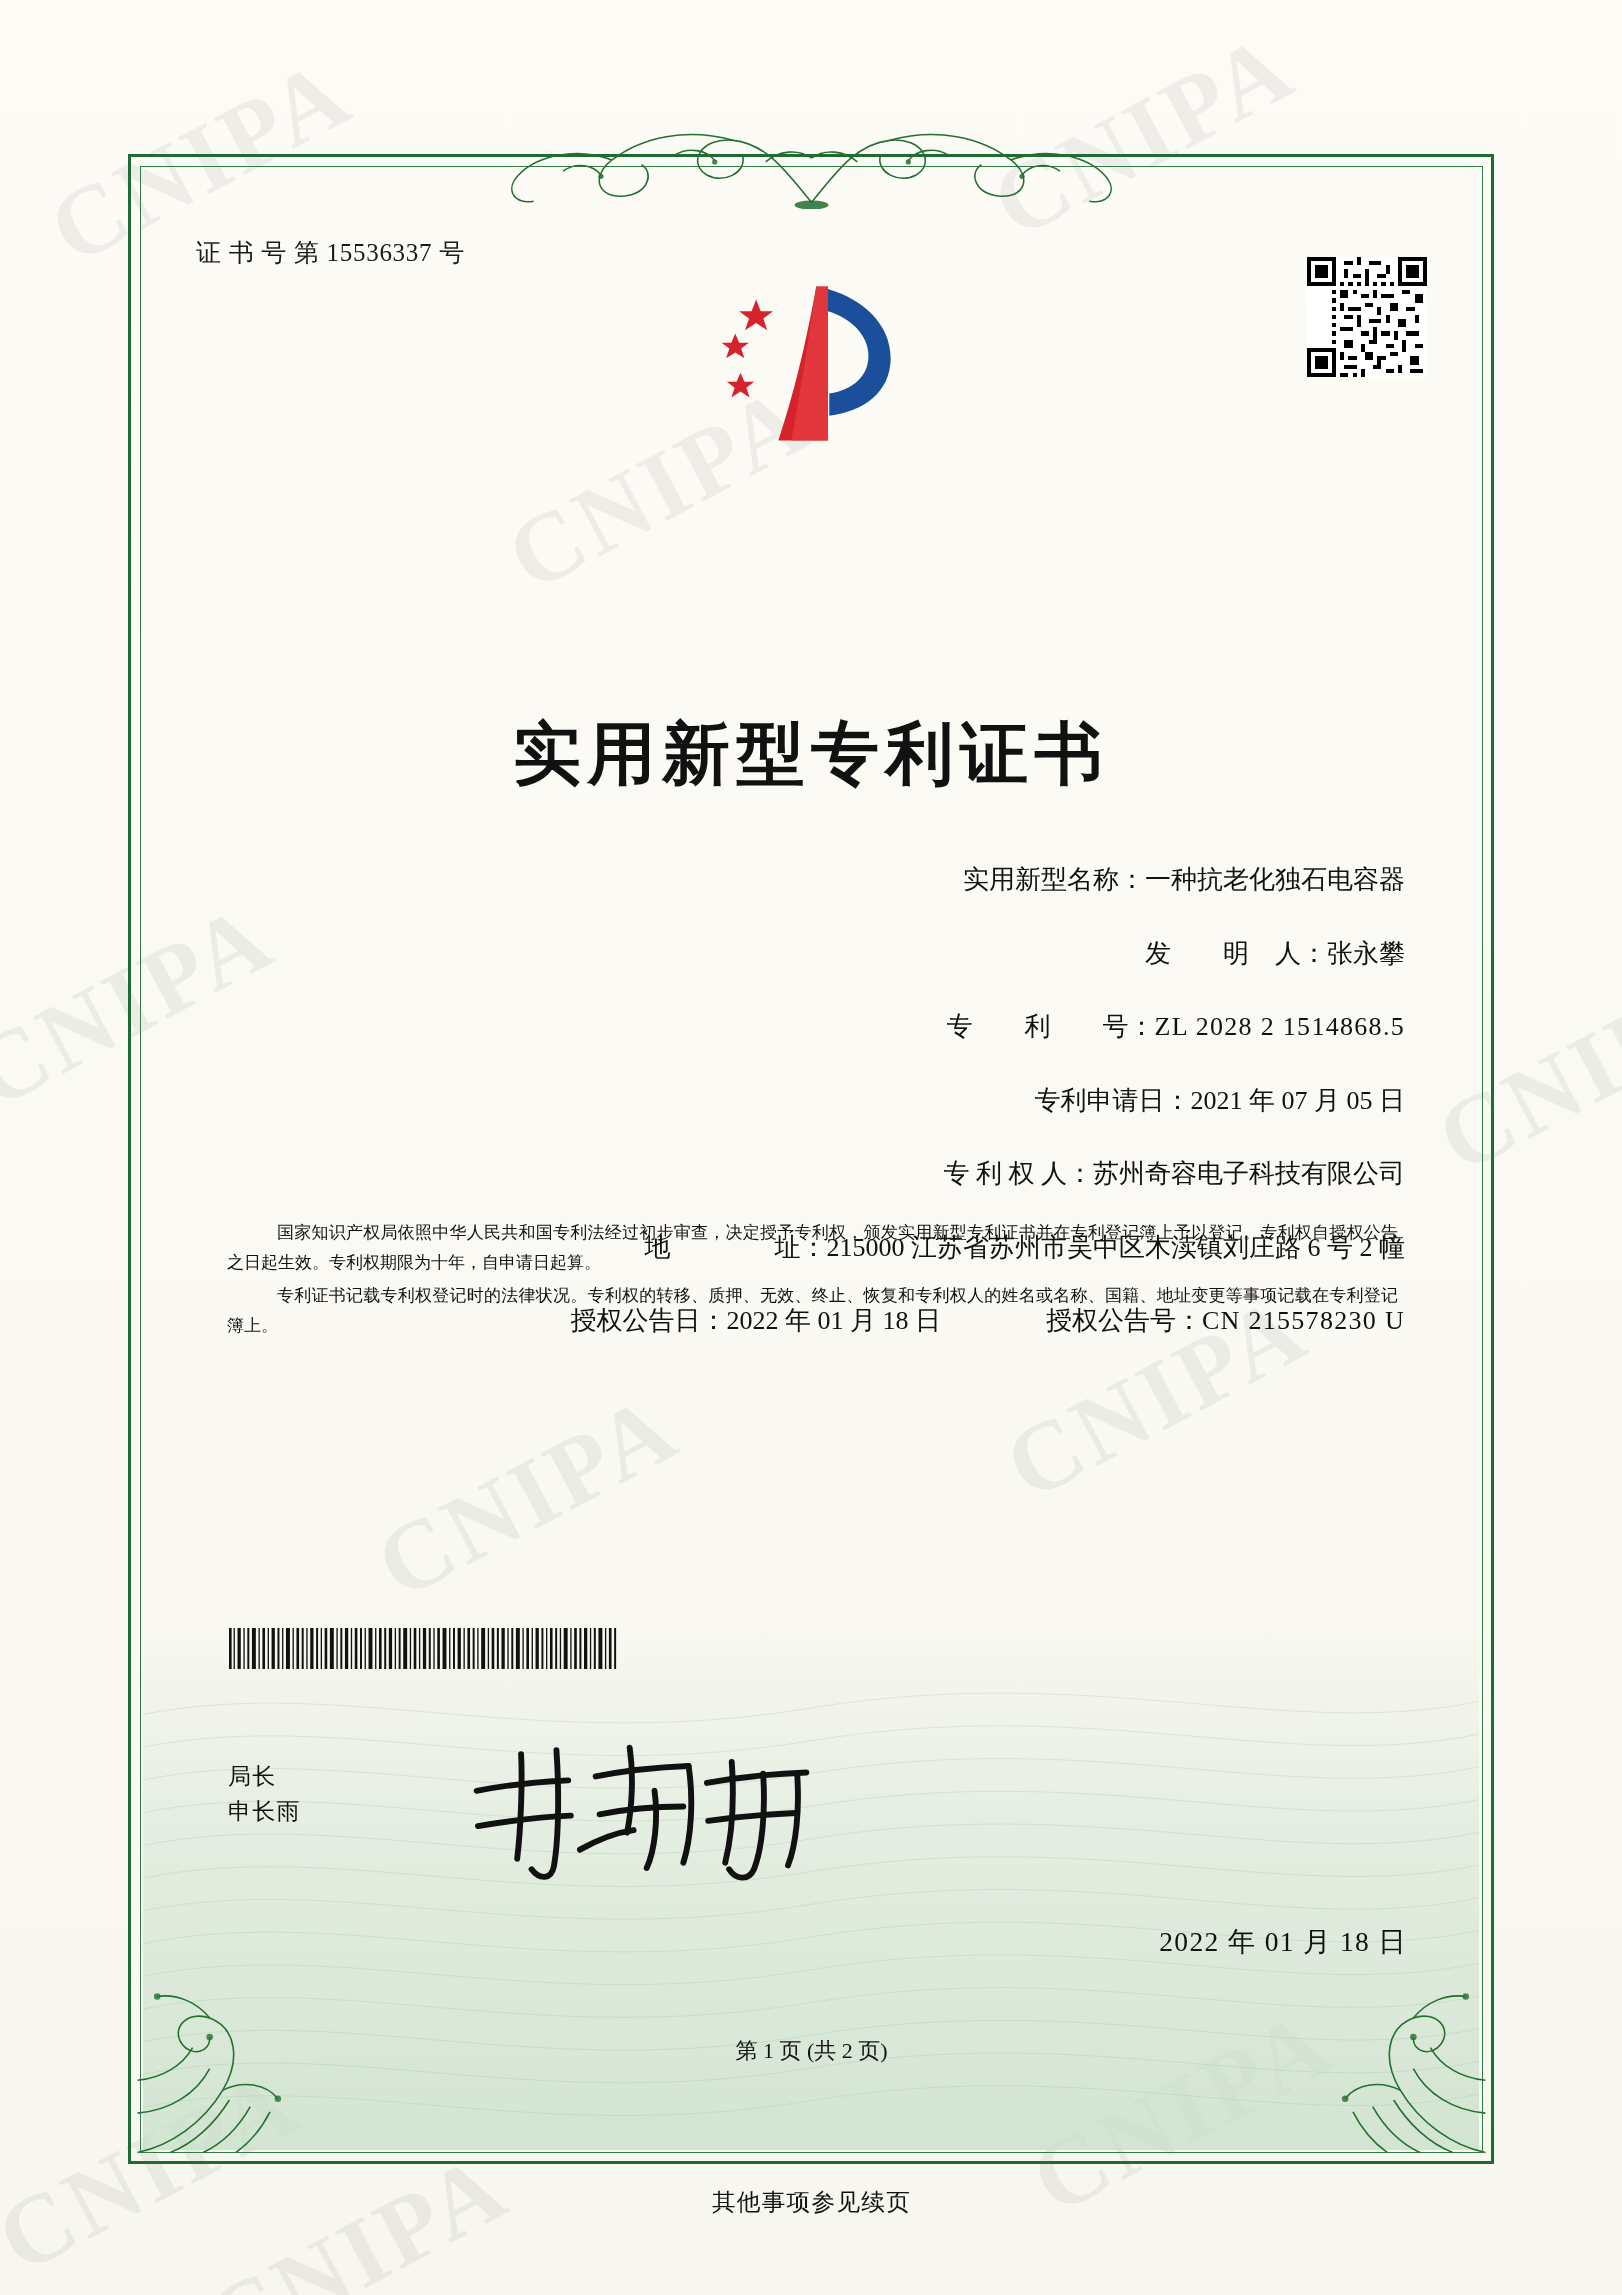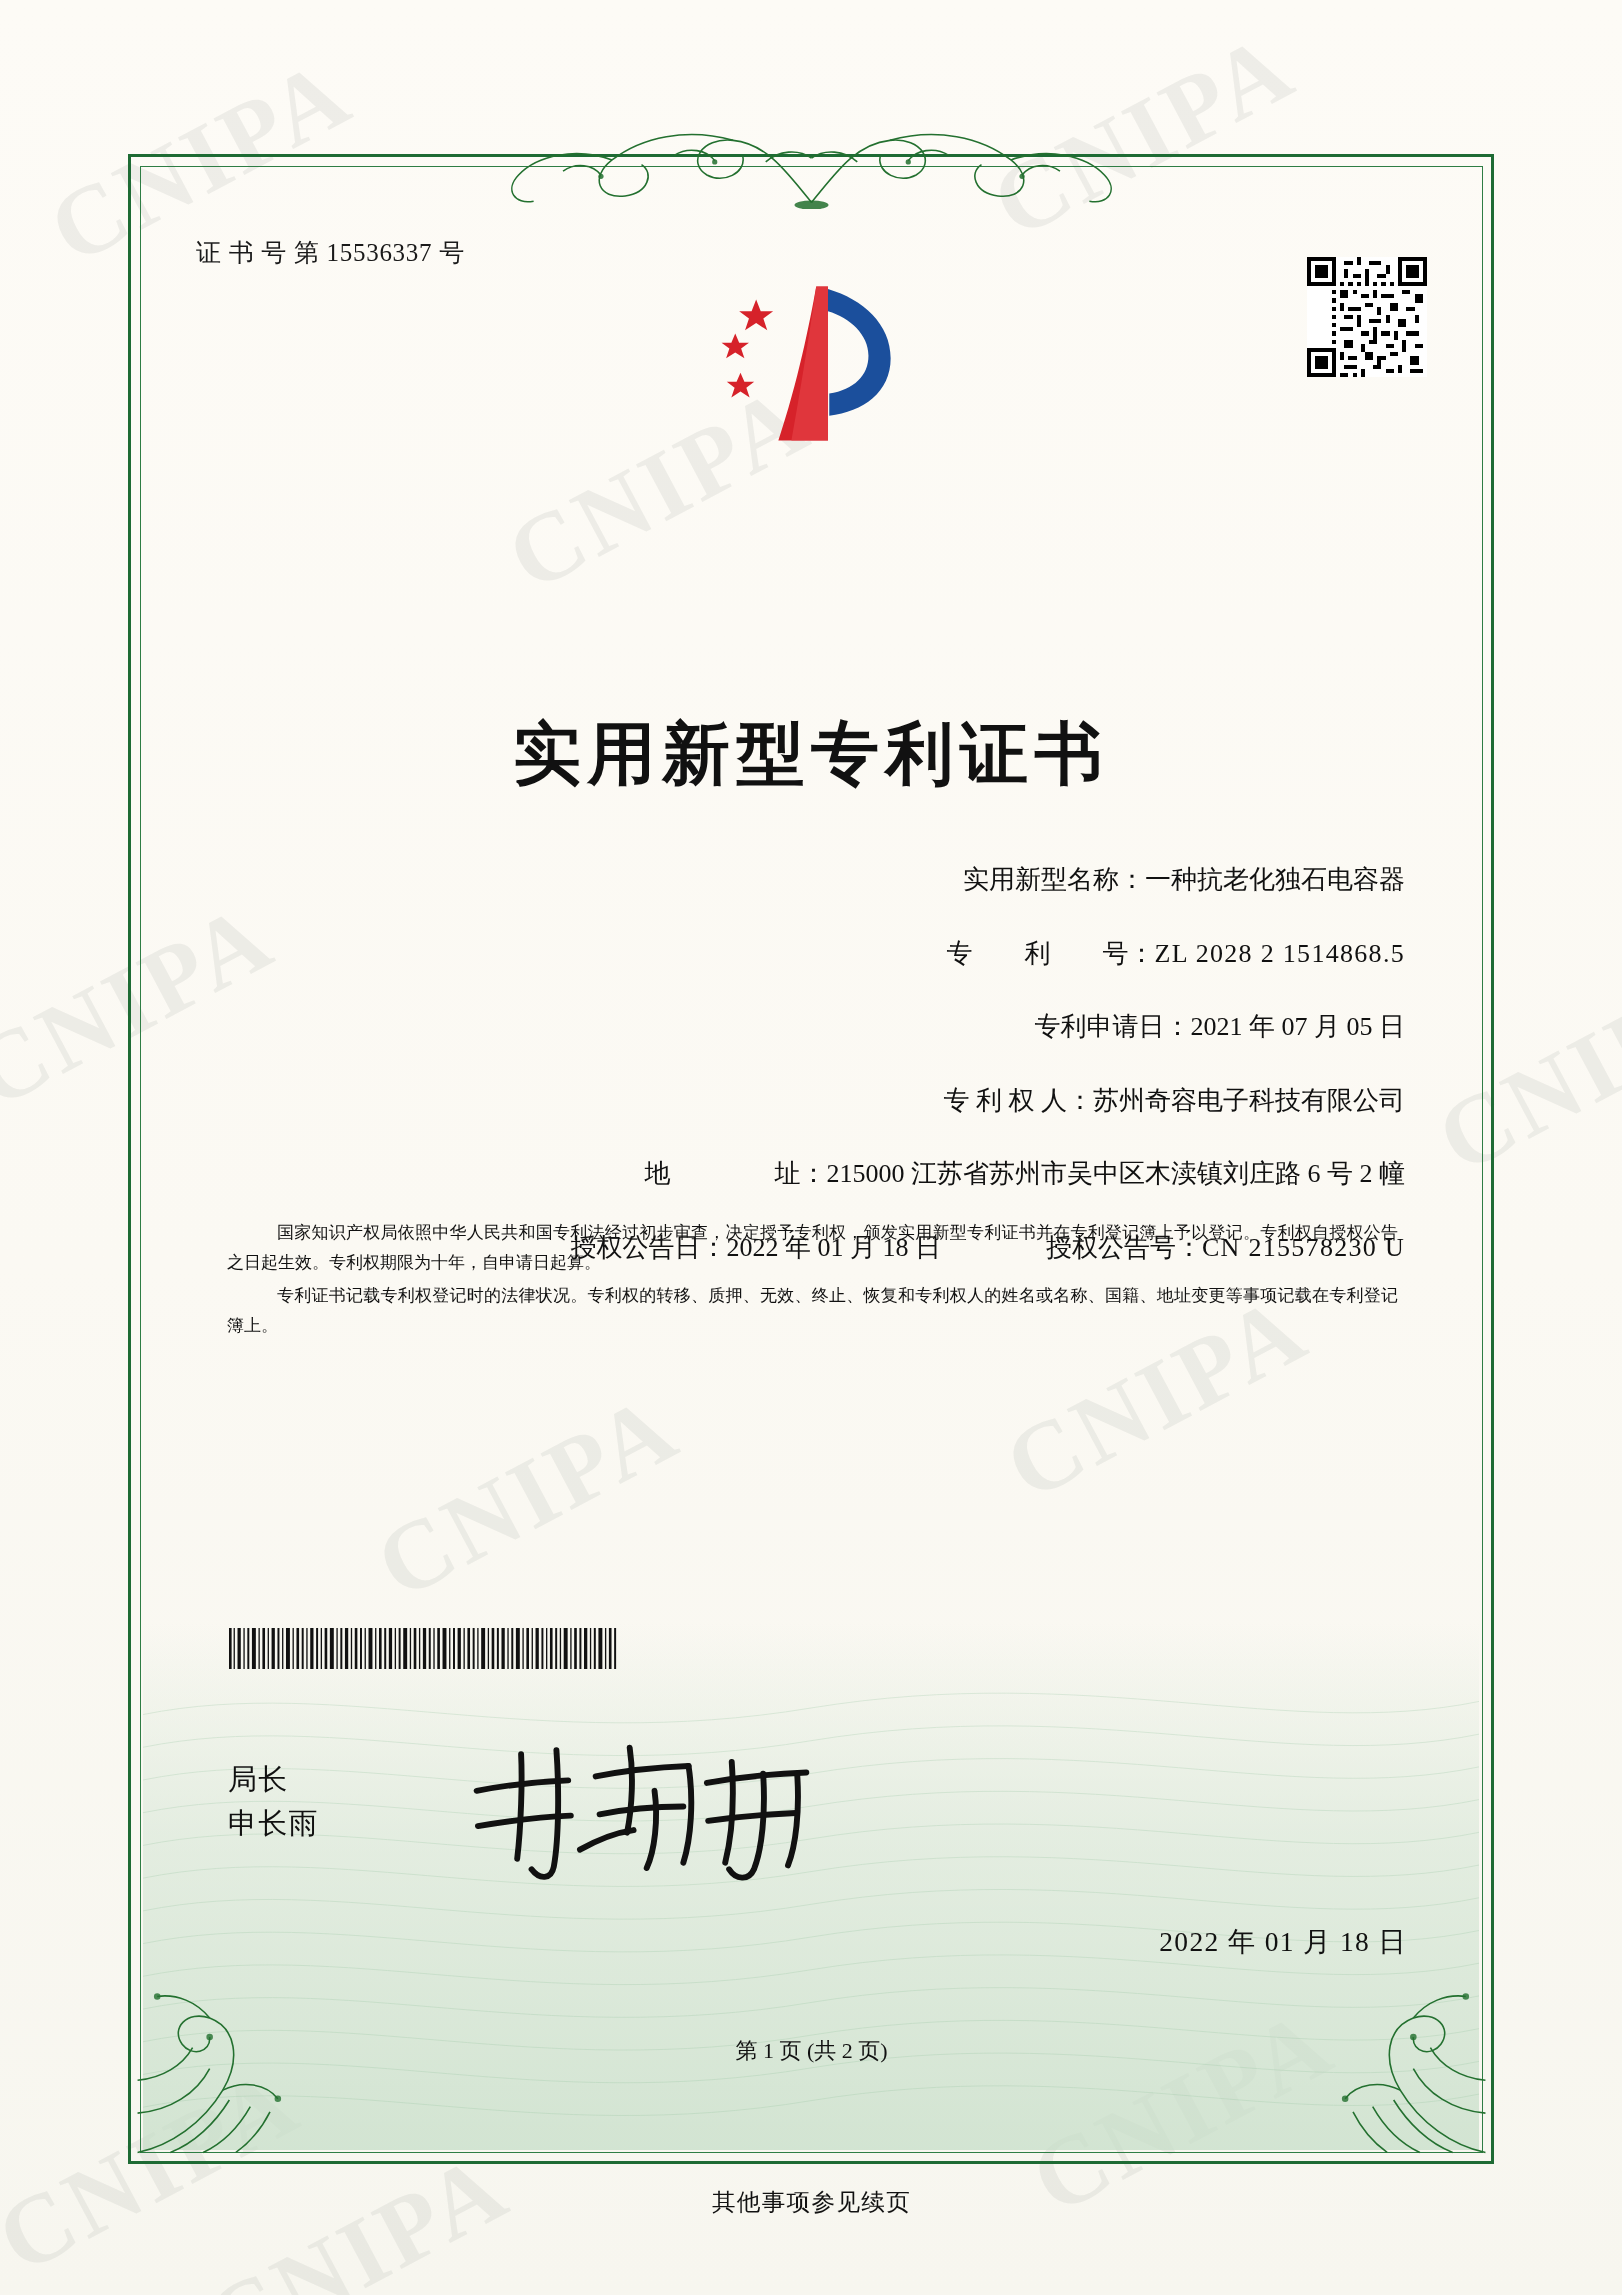--- a/index.html
+++ b/index.html
@@ -196,25 +196,24 @@
     top: 1628px;
     width: 393px;
     height: 41px;
   }
 
   
   .sign-label {
     position: absolute;
     left: 228px;
     top: 1760px;
-    font-size: 29px;
+    font-size: 23px;
     line-height: 1.5;
     color: #111;
     letter-spacing: 1.3px;
-    font-family: Liberation Mono, monospace;
   }
   .signature {
     position: absolute;
     left: 458px;
     top: 1728px;
     width: 380px;
     height: 157px;
   }
   .sign-date {
     position: absolute;
@@ -367,20 +366,23 @@
     </div>
 
     <div class="title">实用新型专利证书</div>
 
     <div class="fields">
 
       <div class="field-row">
         <span class="label">实用新型名称：</span><span class="value">一种抗老化独石电容器</span>
       </div>
 
+      <div class="field-row">
+        <span class="label">发　　明　人：</span><span class="value">张永攀</span>
+      </div>
 
       <div class="field-row">
         <span class="label">专　　利　　号：</span><span class="value mono-ish">ZL 2028 2 1514868.5</span>
       </div>
 
       <div class="field-row">
         <span class="label">专利申请日：</span><span class="value">2021 年 07 月 05 日</span>
       </div>
 
       <div class="field-row">

